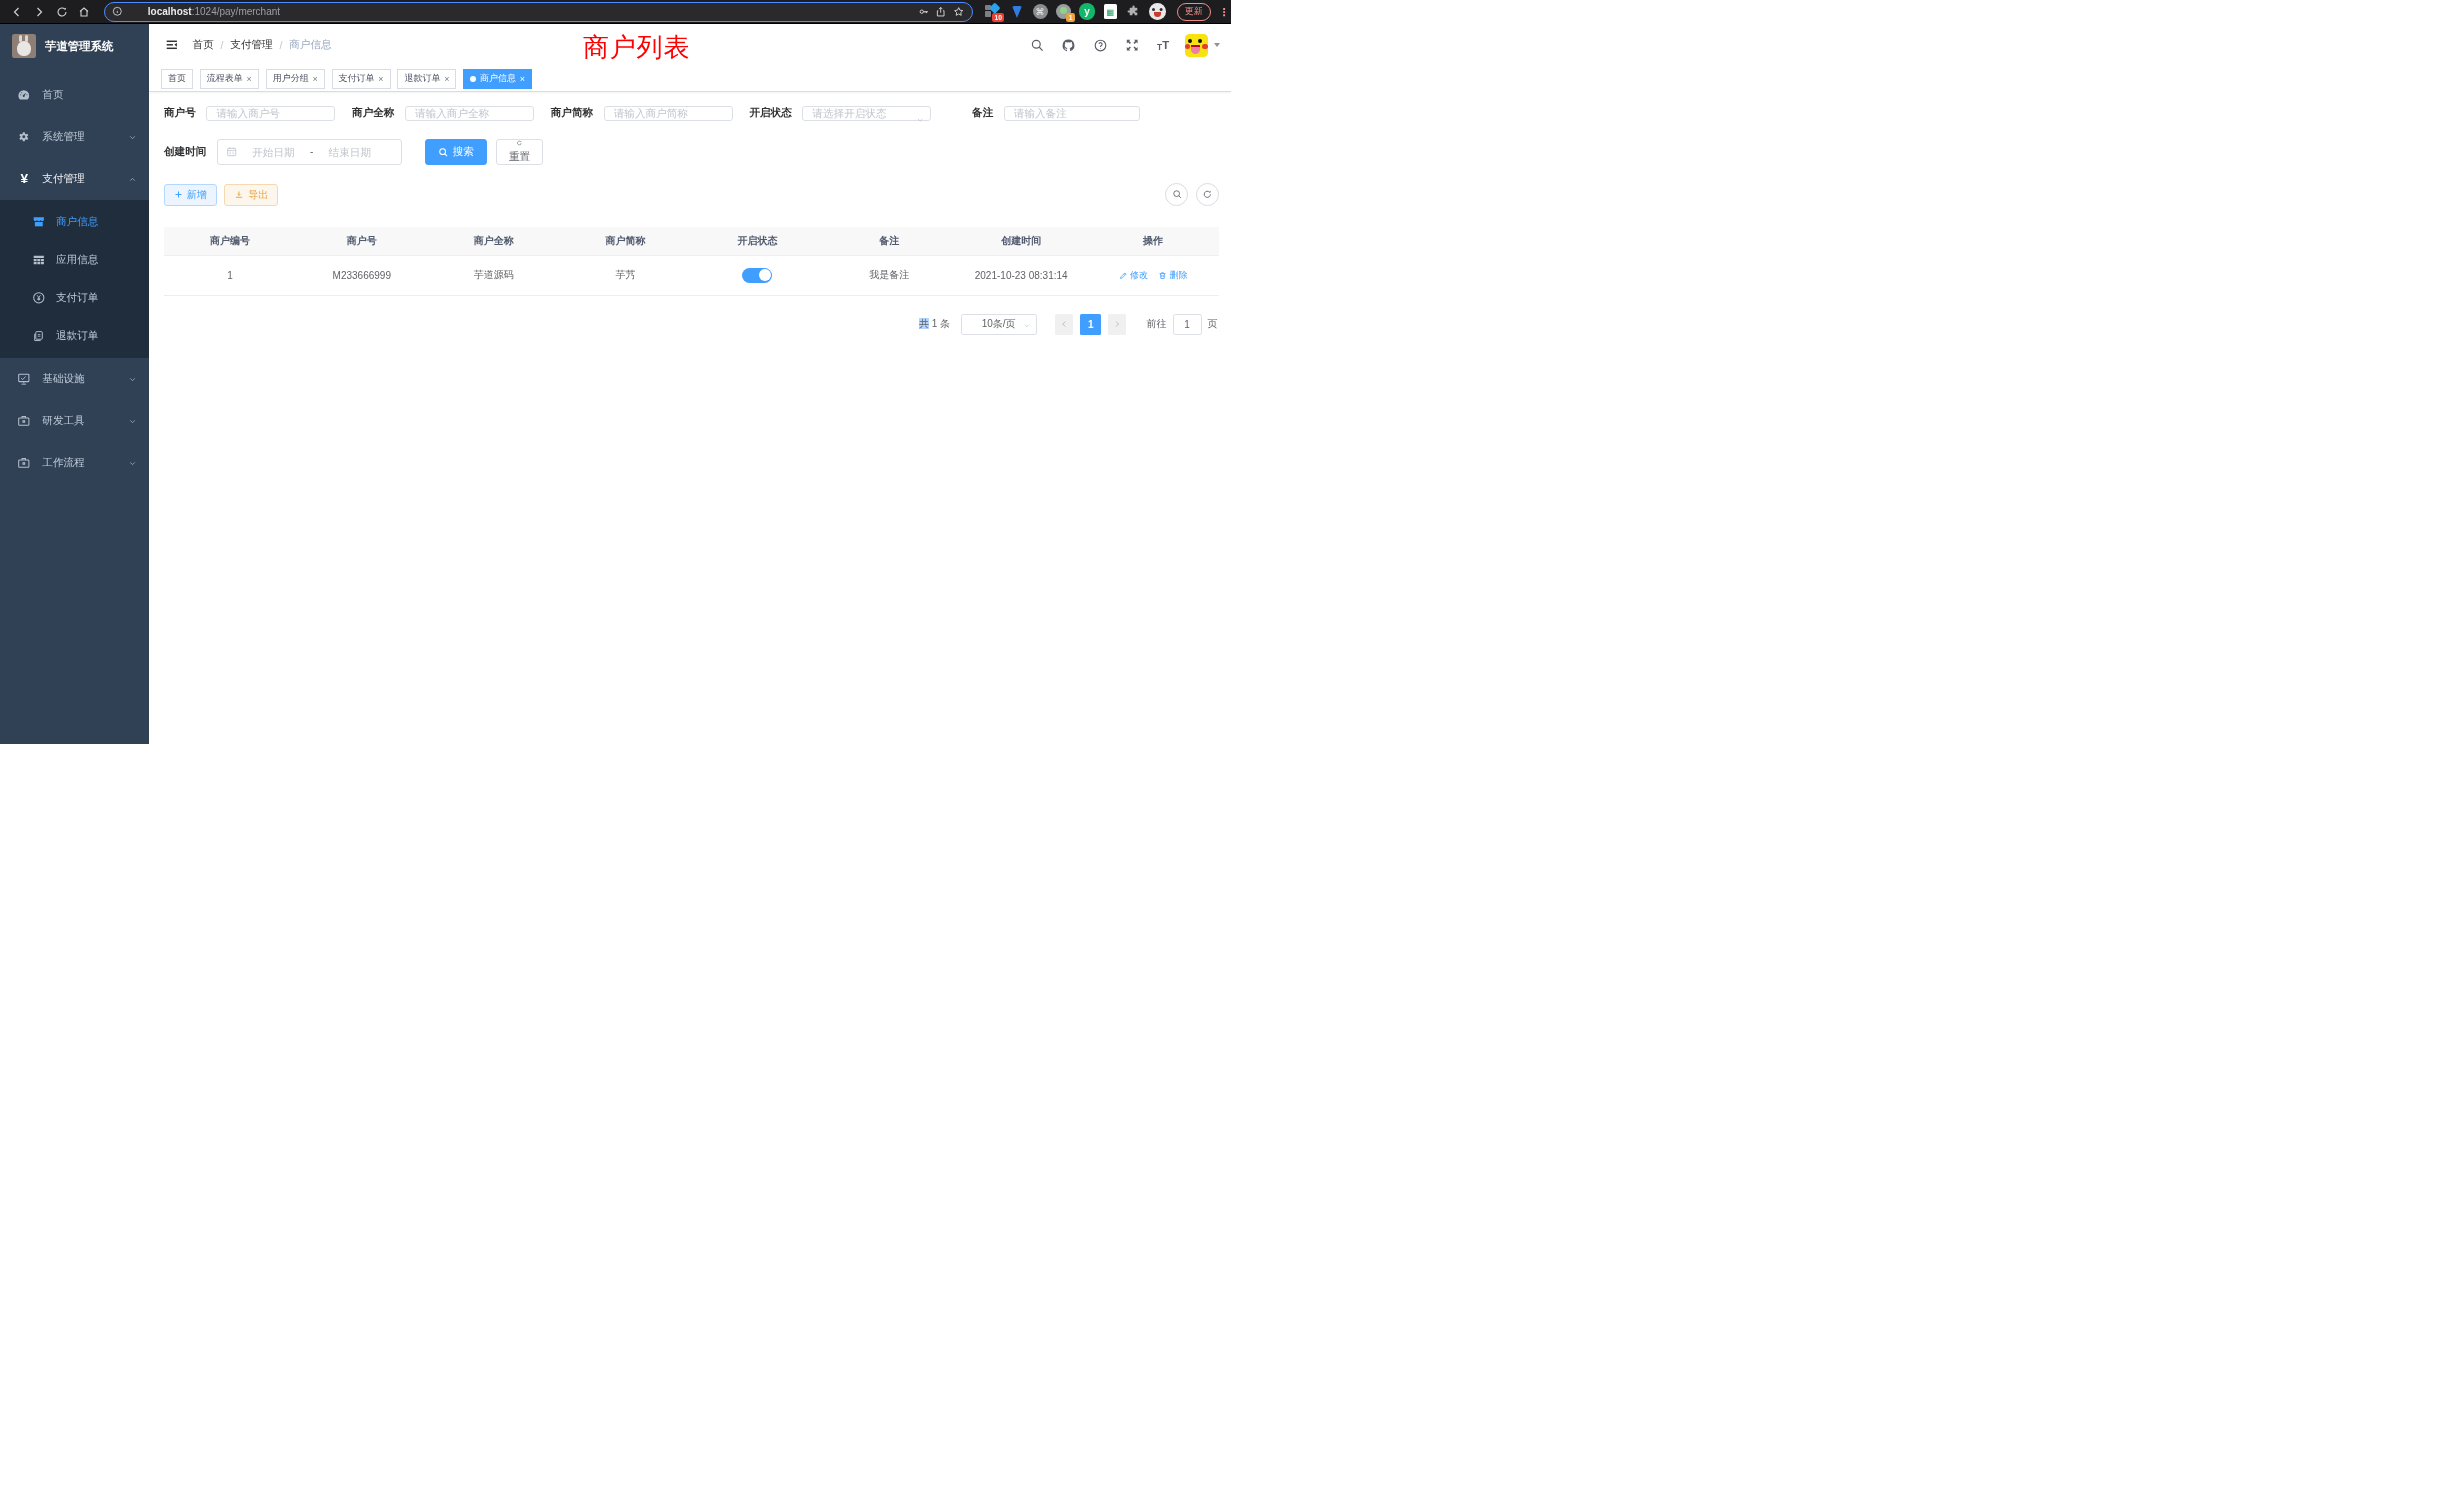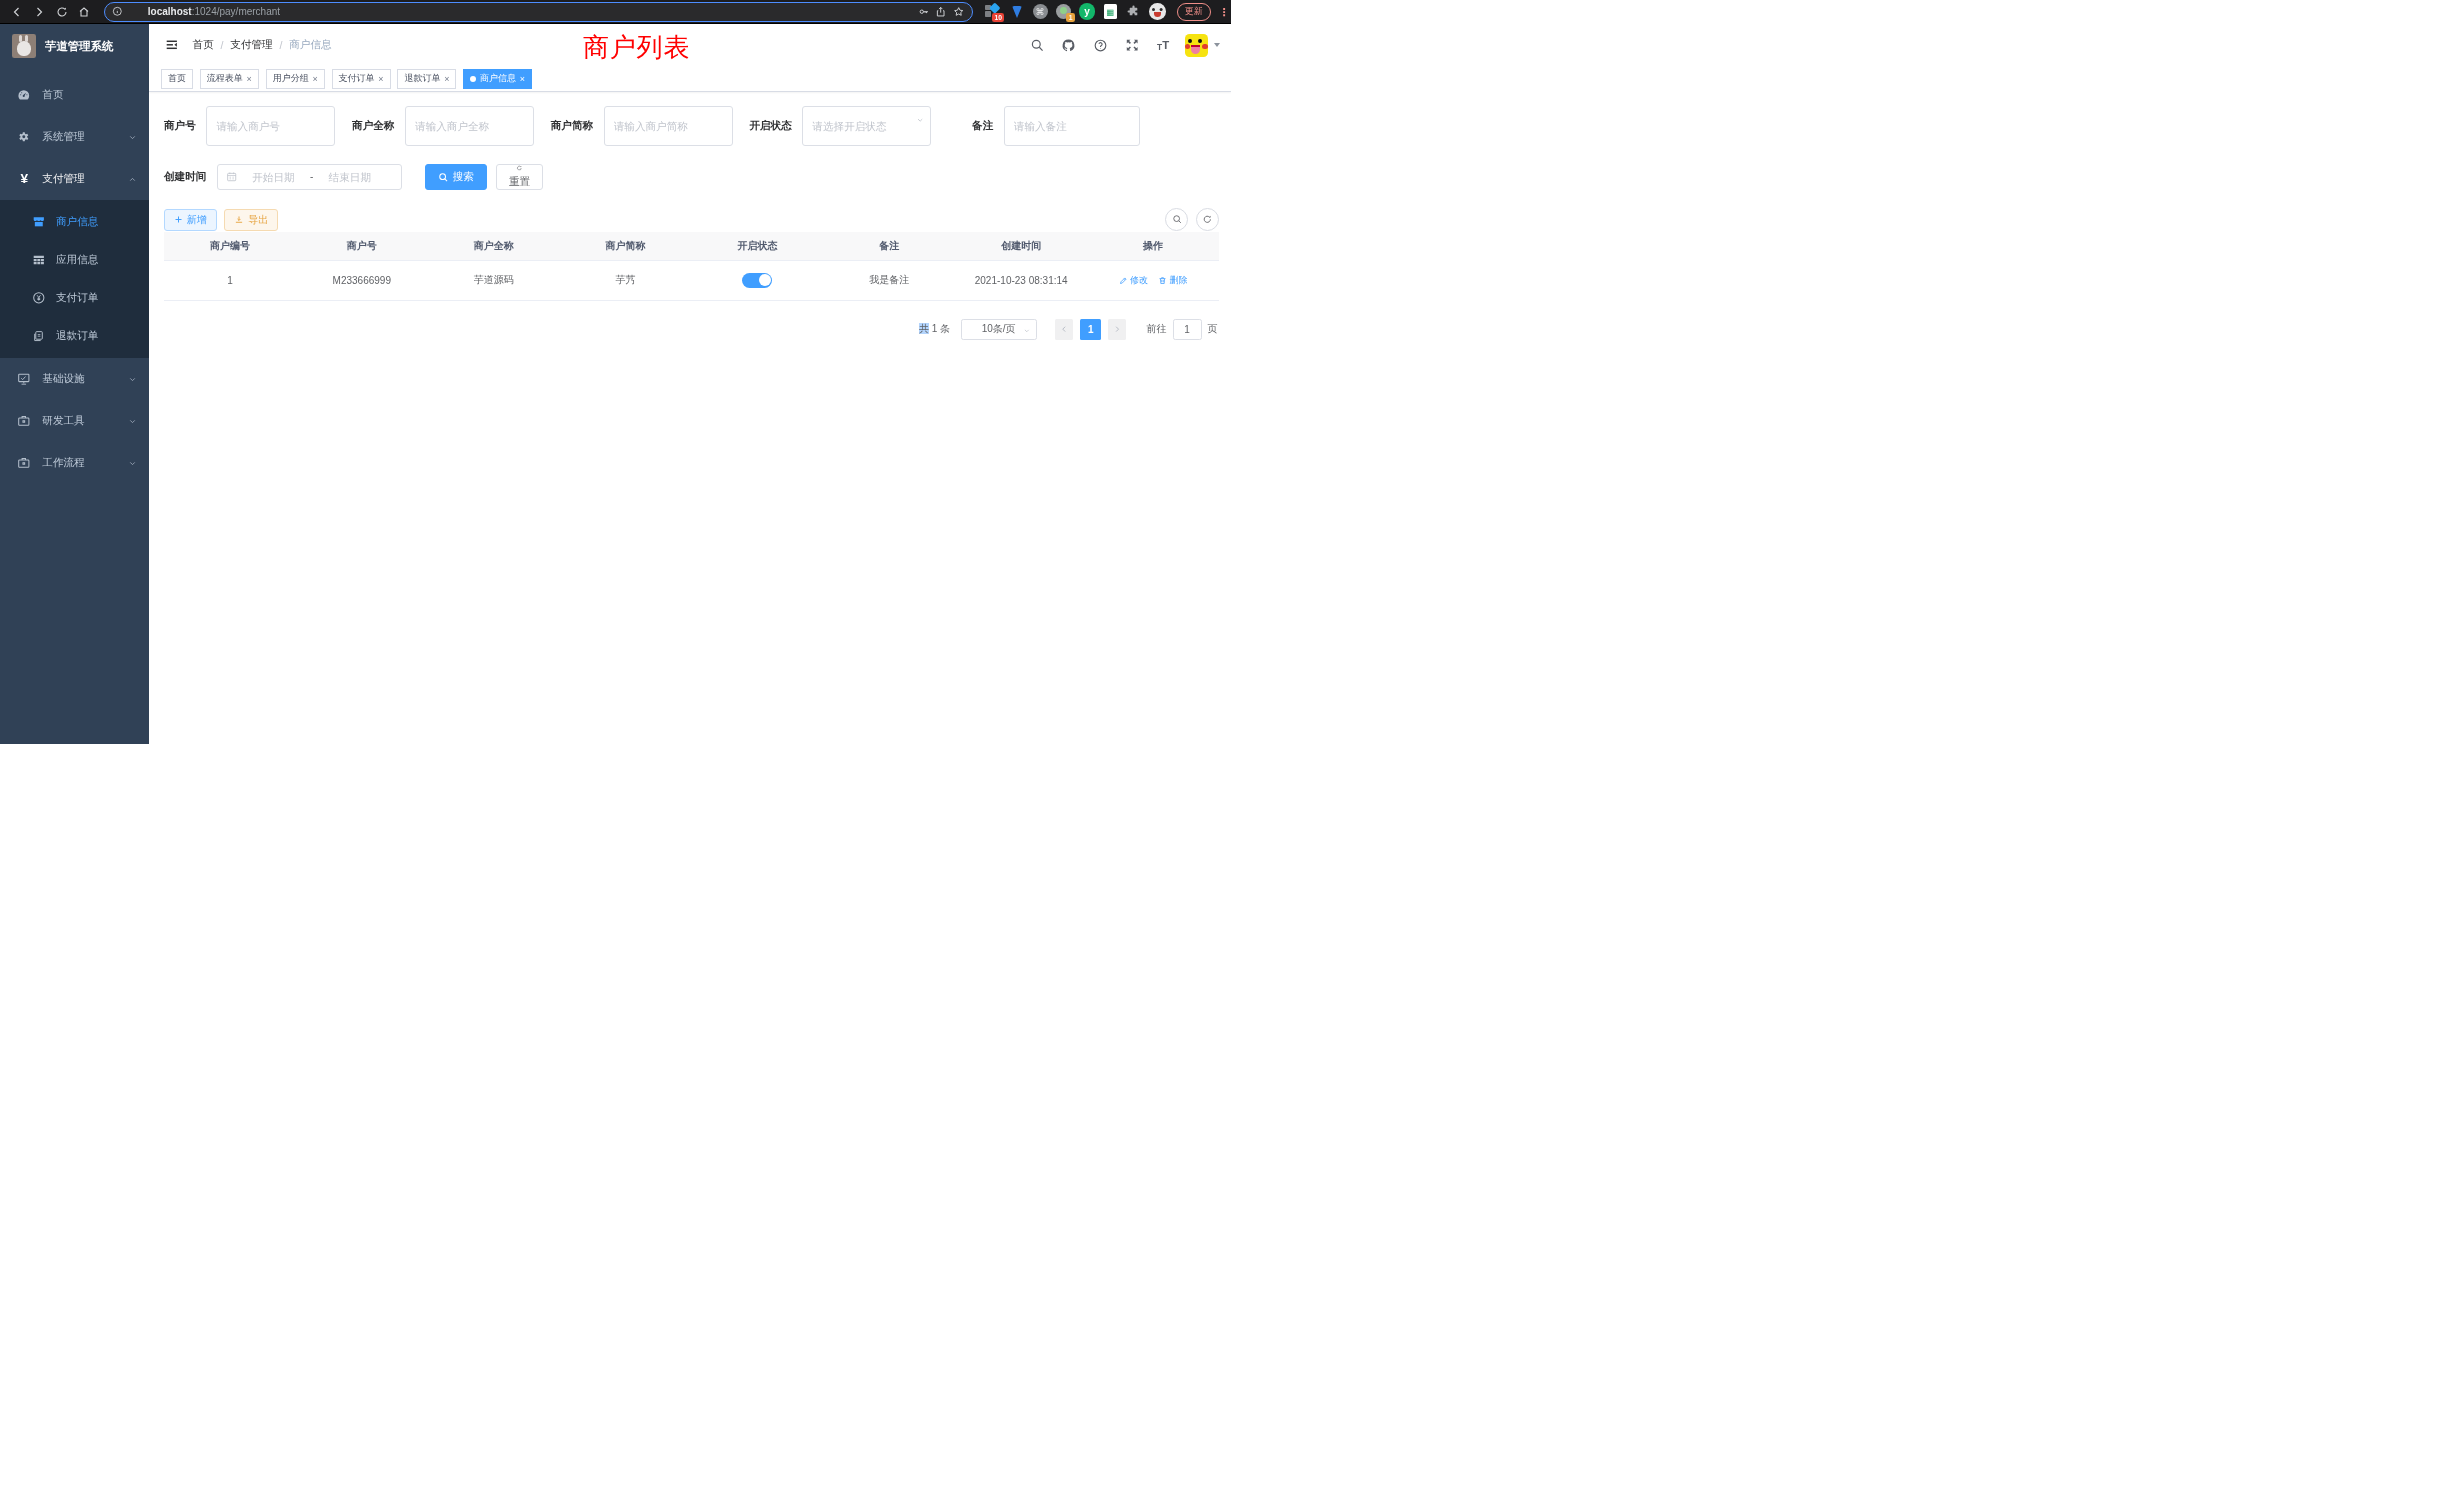--- a/index.html
+++ b/index.html
@@ -78,37 +78,37 @@
   .tag .x { margin-left:3.8px; font-size:9px; color:#7a8190; }
   .tag.active { background:#409eff; border-color:#409eff; color:#fff; }
   .tag.active .dot { display:inline-block; }
   .tag.active .x { color:#fff; }
 
   
   .content { padding:13.6px 12px 0 15px; }
   .frow { display:flex; align-items:center; margin-bottom:18px; }
   .fitem { display:flex; align-items:center; margin-right:16.7px; }
   .flabel { font-size:10.6px; font-weight:700; color:#303133; margin-right:10.6px; white-space:nowrap; }
-  .inp { height:40px; border:0.8px solid #dcdfe6; border-radius:3px; padding:0 9px; font-size:10.6px; color:#606266; width:129px; outline:none; font-family:inherit; background:#fff; }
+  .inp { height:15px; border:0.8px solid #dcdfe6; border-radius:3px; padding:0 9px; font-size:10.6px; color:#606266; width:129px; outline:none; font-family:inherit; background:#fff; }
   .inp::placeholder { color:#c0c4cc; }
   .selwrap { position:relative; }
   .selwrap .inp { width:129px; padding-right:20px; }
   .selwrap .sarrow { position:absolute; right:6.8px; top:10px; color:#c0c4cc; pointer-events:none; }
   .fitem.remark { margin-left:24px; }
   .remark .inp { width:136px; }
   .daterange { height:26.5px; width:185px; border:0.8px solid #dcdfe6; border-radius:3px; display:flex; align-items:center; padding:0 7.6px; gap:4.5px; }
   .daterange .dinp { border:none; outline:none; width:64px; text-align:center; font-size:10.6px; color:#606266; font-family:inherit; }
   .daterange .dinp::placeholder { color:#c0c4cc; }
   .daterange .dash { color:#606266; font-size:10px; }
   .dcal { color:#c0c4cc; }
   .btn { height:26.5px; border-radius:3px; font-size:10.6px; display:inline-flex; align-items:center; gap:4.5px; padding:0 12px; cursor:pointer; border:0.8px solid #dcdfe6; background:#fff; color:#606266; font-family:inherit; }
   .btn.primary { background:#409eff; border-color:#409eff; color:#fff; margin-left:6px; }
   .btn.reset { margin-left:9px;flex-direction:column; }
 
-  .toolbar { display:flex; align-items:center; margin-bottom:1px; }
+  .toolbar { display:flex; align-items:center; margin-bottom:21px; }
   .sbtn { height:22px; border-radius:3px; font-size:10px; display:inline-flex; align-items:center; gap:3.8px; padding:0 9px; cursor:pointer; font-family:inherit; }
   .sbtn.add { background:#ecf5ff; border:0.8px solid #b3d8ff; color:#409eff; }
   .sbtn.export { background:#fdf6ec; border:0.8px solid #f5dab1; color:#e6a23c; margin-left:7.6px; }
   .tool-right { margin-left:auto; display:flex; gap:7.6px; }
   .cbtn { width:23px; height:23px; border-radius:50%; border:0.8px solid #d9dce3; background:#fff; display:flex; align-items:center; justify-content:center; color:#606266; cursor:pointer; }
 
   table.grid { width:100%; border-collapse:collapse; table-layout:fixed; }
   .grid th { background:#f8f8f9; color:#515a6e; font-size:10px; font-weight:700; height:28px; text-align:center; border-bottom:0.8px solid #ebeef5; }
   .grid td { height:40px; text-align:center; font-size:10px; color:#606266; border-bottom:0.8px solid #ebeef5; }
   .switch { display:inline-block; width:30px; height:15px; border-radius:7.6px; background:#409eff; position:relative; cursor:pointer; vertical-align:middle; }

